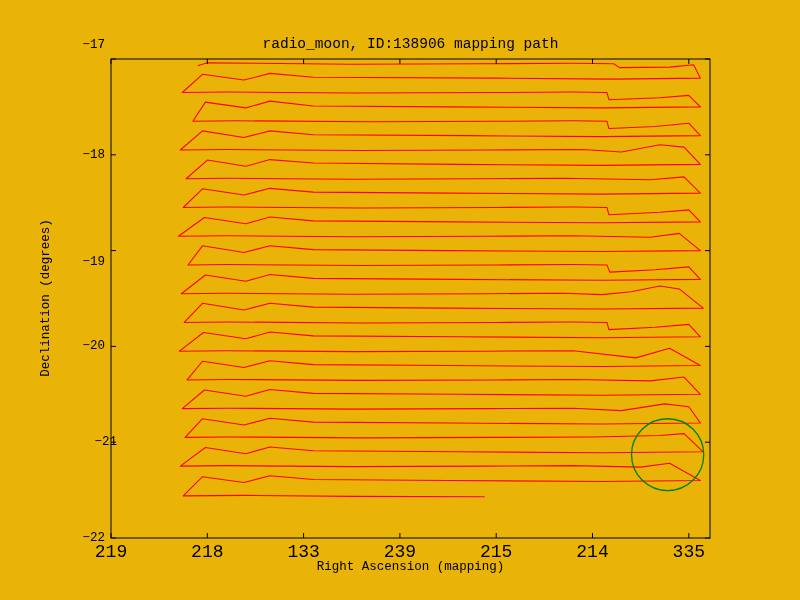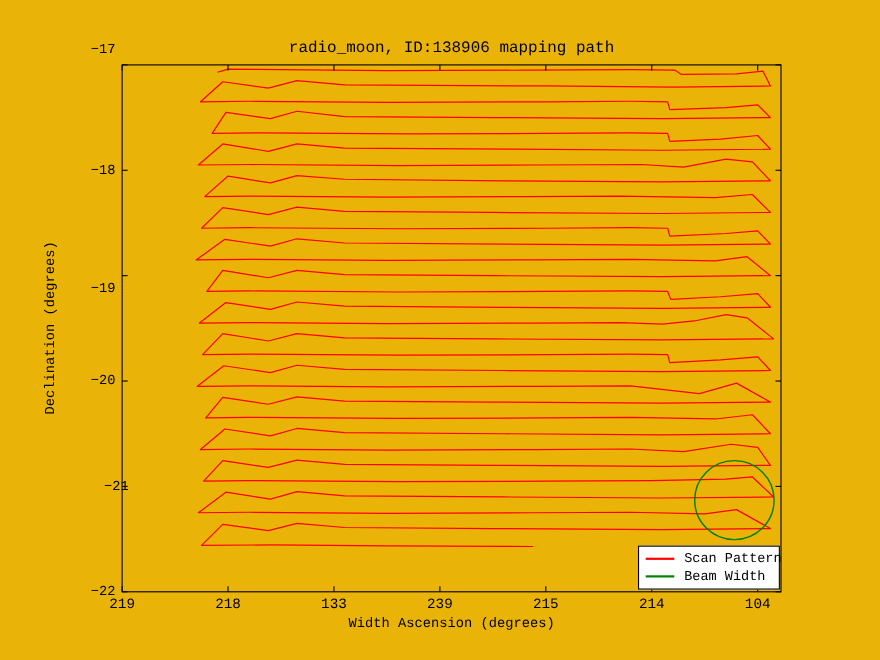--- a/index.html
+++ b/index.html
@@ -5,21 +5,21 @@
   html,body{margin:0;padding:0;background:#fff;}
   .figure{position:relative;width:800px;height:600px;background:#eab308;
           font-family:Liberation Mono, monospace;color:#000;overflow:hidden;}
   .figure svg{position:absolute;left:0;top:0;}
   .title{position:absolute;left:111px;top:36px;width:599px;text-align:center;
          font-size:14.5px;}
   .xlabel{position:absolute;left:111px;top:560px;width:599px;text-align:center;
           font-size:12.5px;}
   .ylabel{position:absolute;left:46px;top:298px;font-size:12.5px;white-space:nowrap;
           transform:translate(-50%,-50%) rotate(-90deg);}
-  .xtick{position:absolute;width:44px;text-align:center;font-size:13px;top:542px;}
+  .xtick{position:absolute;width:44px;text-align:center;font-size:18px;top:542px;}
   .ytick{position:absolute;width:44px;text-align:right;font-size:12.5px;height:16px;
          line-height:16px;}
   .legend{position:absolute;left:580px;top:496px;width:129px;height:40px;
           background:#fff;border:1px solid #000;box-sizing:border-box;
           display:flex;flex-direction:column;justify-content:space-evenly;
           padding:2px 6px;}
   .legend-row{display:flex;align-items:center;height:16px;}
   .legend-swatch{width:26px;height:2px;flex:0 0 26px;}
   .legend-label{margin-left:9px;font-size:12.3px;white-space:nowrap;}
 </style>
@@ -53,39 +53,29 @@
       <line x1="710" y1="250.6" x2="705" y2="250.6" stroke="#000"></line>
       <line x1="111" y1="346.4" x2="116" y2="346.4" stroke="#000"></line>
       <line x1="710" y1="346.4" x2="705" y2="346.4" stroke="#000"></line>
       <line x1="111" y1="442.2" x2="116" y2="442.2" stroke="#000"></line>
       <line x1="710" y1="442.2" x2="705" y2="442.2" stroke="#000"></line>
       <line x1="111" y1="538" x2="116" y2="538" stroke="#000"></line>
       <line x1="710" y1="538" x2="705" y2="538" stroke="#000"></line>
     </svg>
 
   <div class="title">radio_moon, ID:138906 mapping path</div>
-  <div class="xlabel">Width Ascension (degrees)</div>
+  <div class="xlabel">Right Ascension (mapping)</div>
   <div class="ylabel">Declination (degrees)</div>
 
-  <div class="legend">
-    <div class="legend-row">
-      <div class="legend-swatch" style="background: rgb(255, 0, 0);"></div>
-      <div class="legend-label">Scan Pattern</div>
-    </div>
-    <div class="legend-row">
-      <div class="legend-swatch" style="background: rgb(0, 128, 0);"></div>
-      <div class="legend-label">Beam Width</div>
-    </div>
-  </div>
 <div class="xtick" style="left: 89px;">219</div>
     <div class="xtick" style="left: 185.302px;">218</div>
     <div class="xtick" style="left: 281.605px;">133</div>
     <div class="xtick" style="left: 377.907px;">239</div>
     <div class="xtick" style="left: 474.209px;">215</div>
     <div class="xtick" style="left: 570.511px;">214</div>
-    <div class="xtick" style="left: 666.814px;">104</div>
+    <div class="xtick" style="left: 666.814px;">335</div>
     <div class="ytick" style="left: 61px; top: 37px;">−17</div>
     <div class="ytick" style="left: 61px; top: 146.8px; text-align: right;">−18</div>
     <div class="ytick" style="left: 61px; top: 254px;">−19</div>
     <div class="ytick" style="left: 61px; top: 338.4px;">−20</div>
     <div class="ytick" style="left: 73px; top: 434.2px;">−21</div>
     <div class="ytick" style="left: 61px; top: 530px;">−22</div>
   </div>
 
 </body></html>

